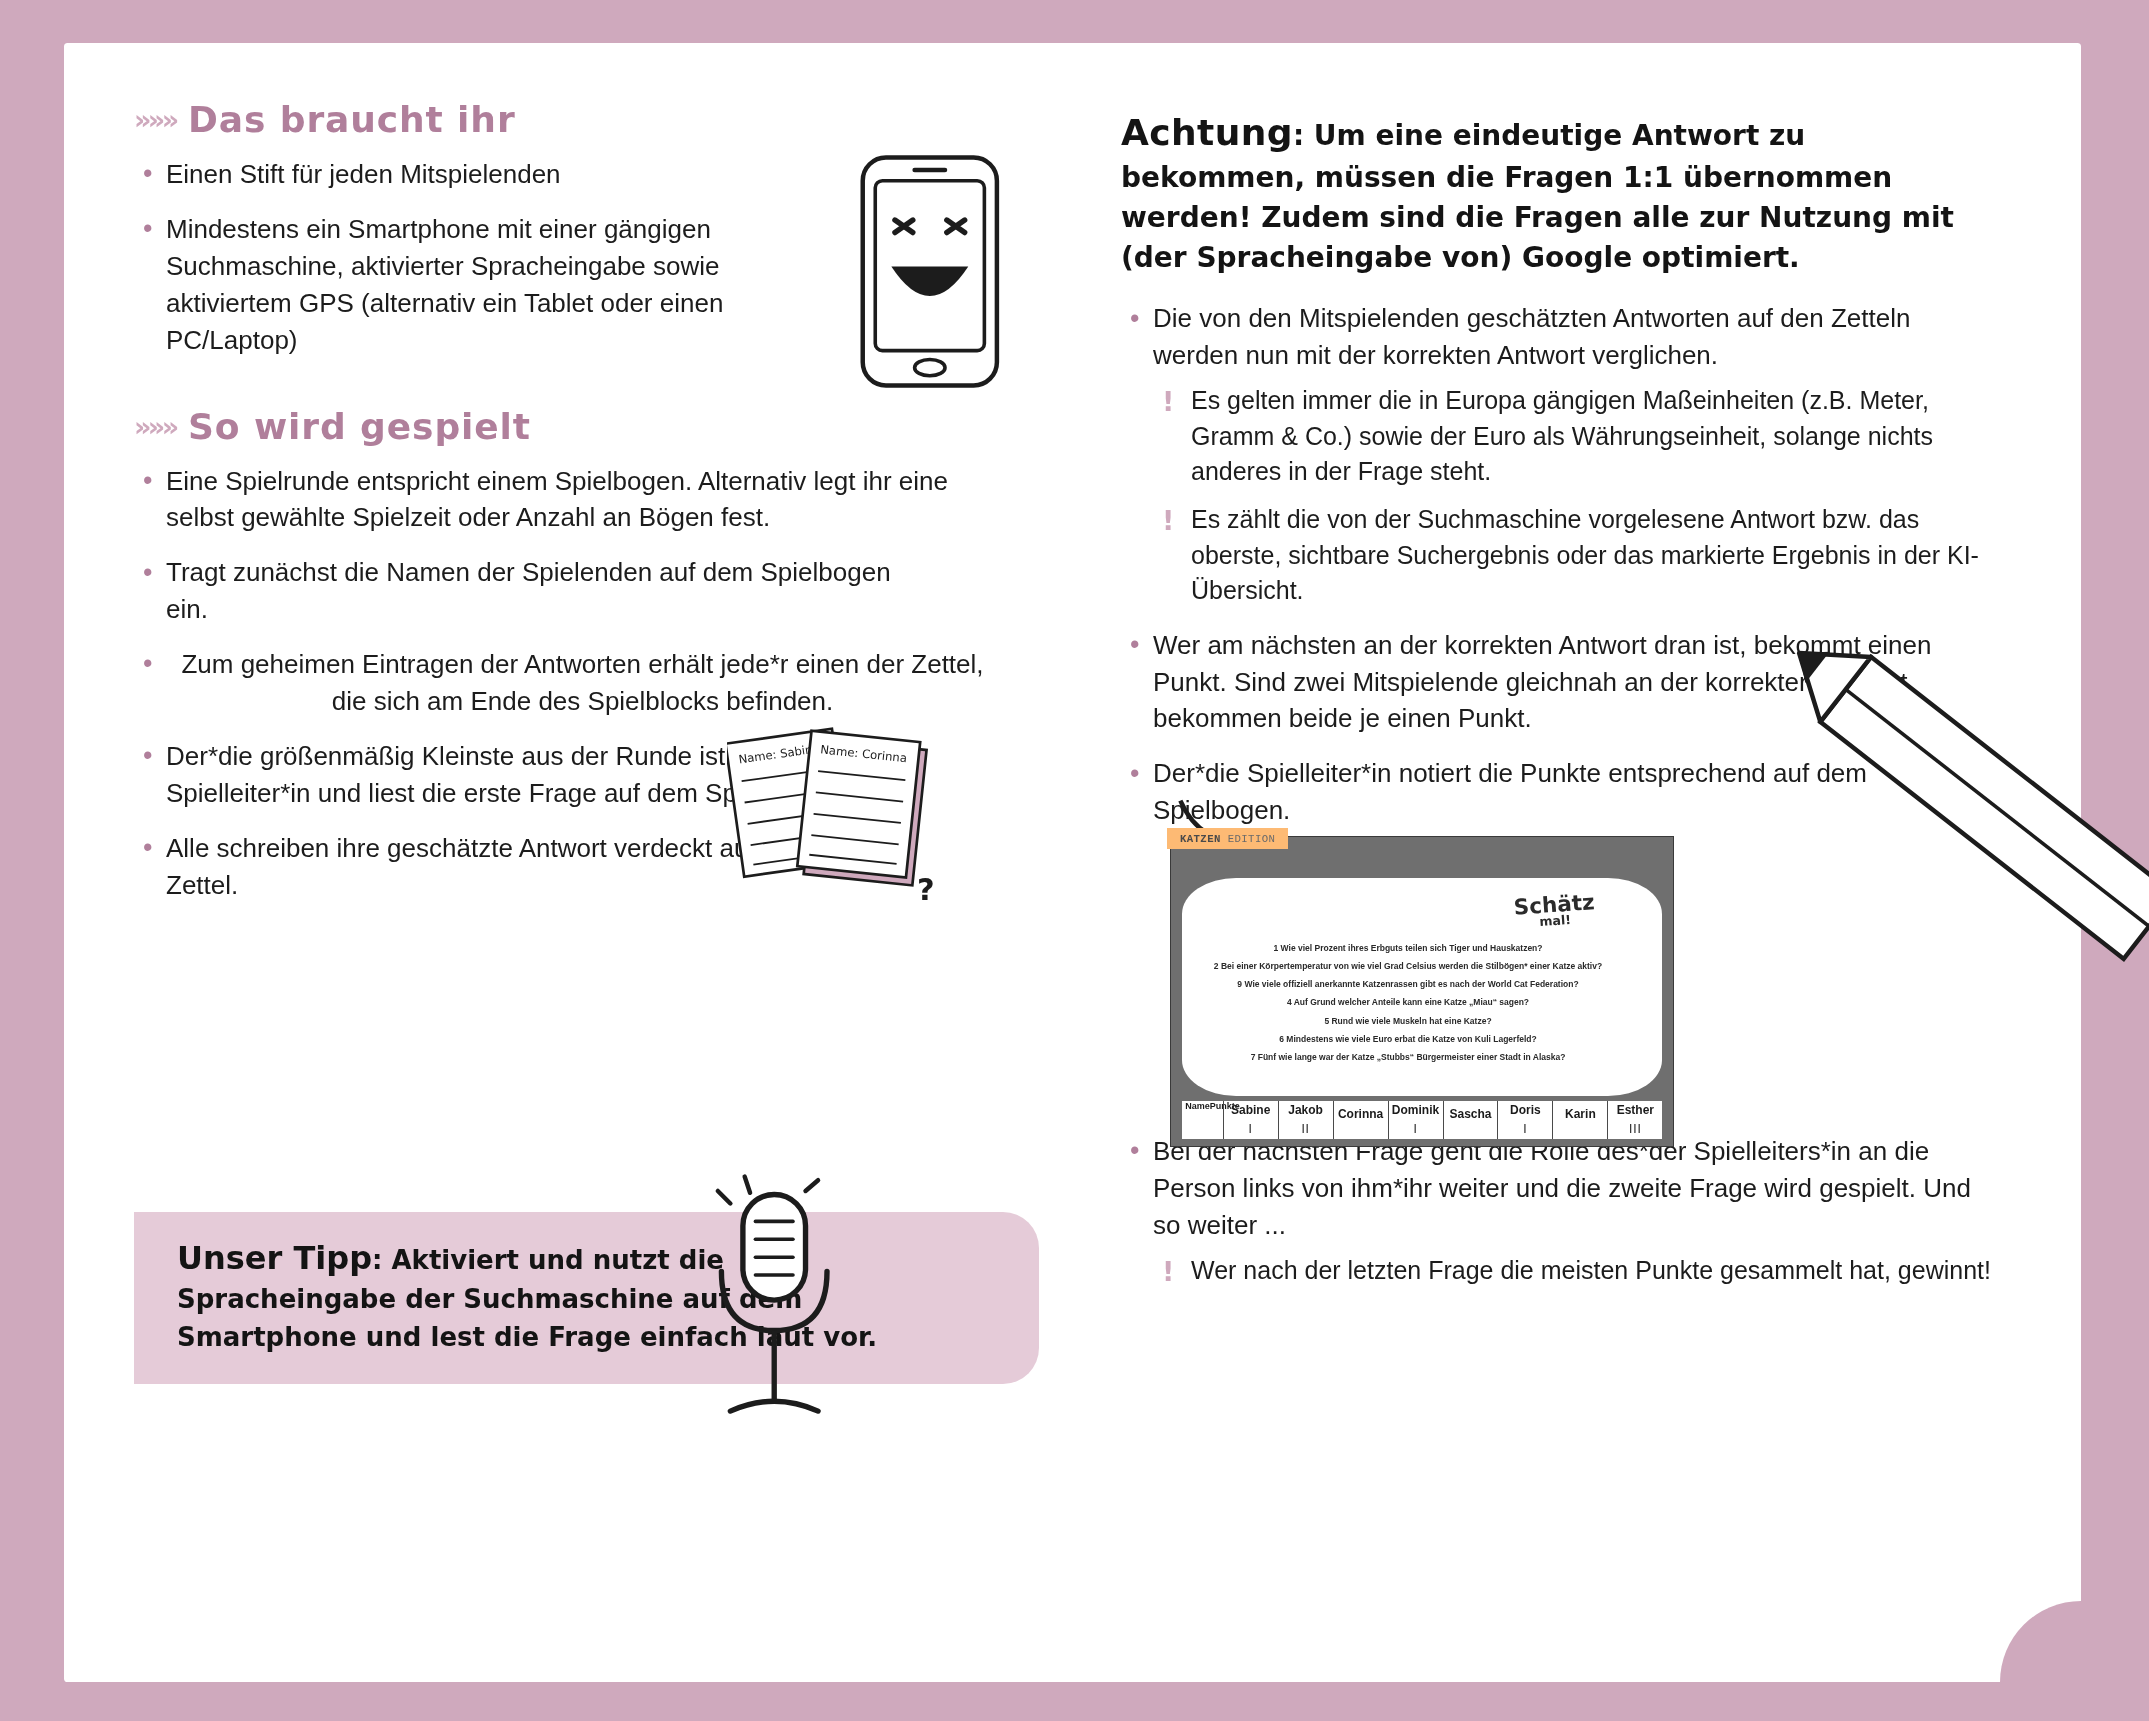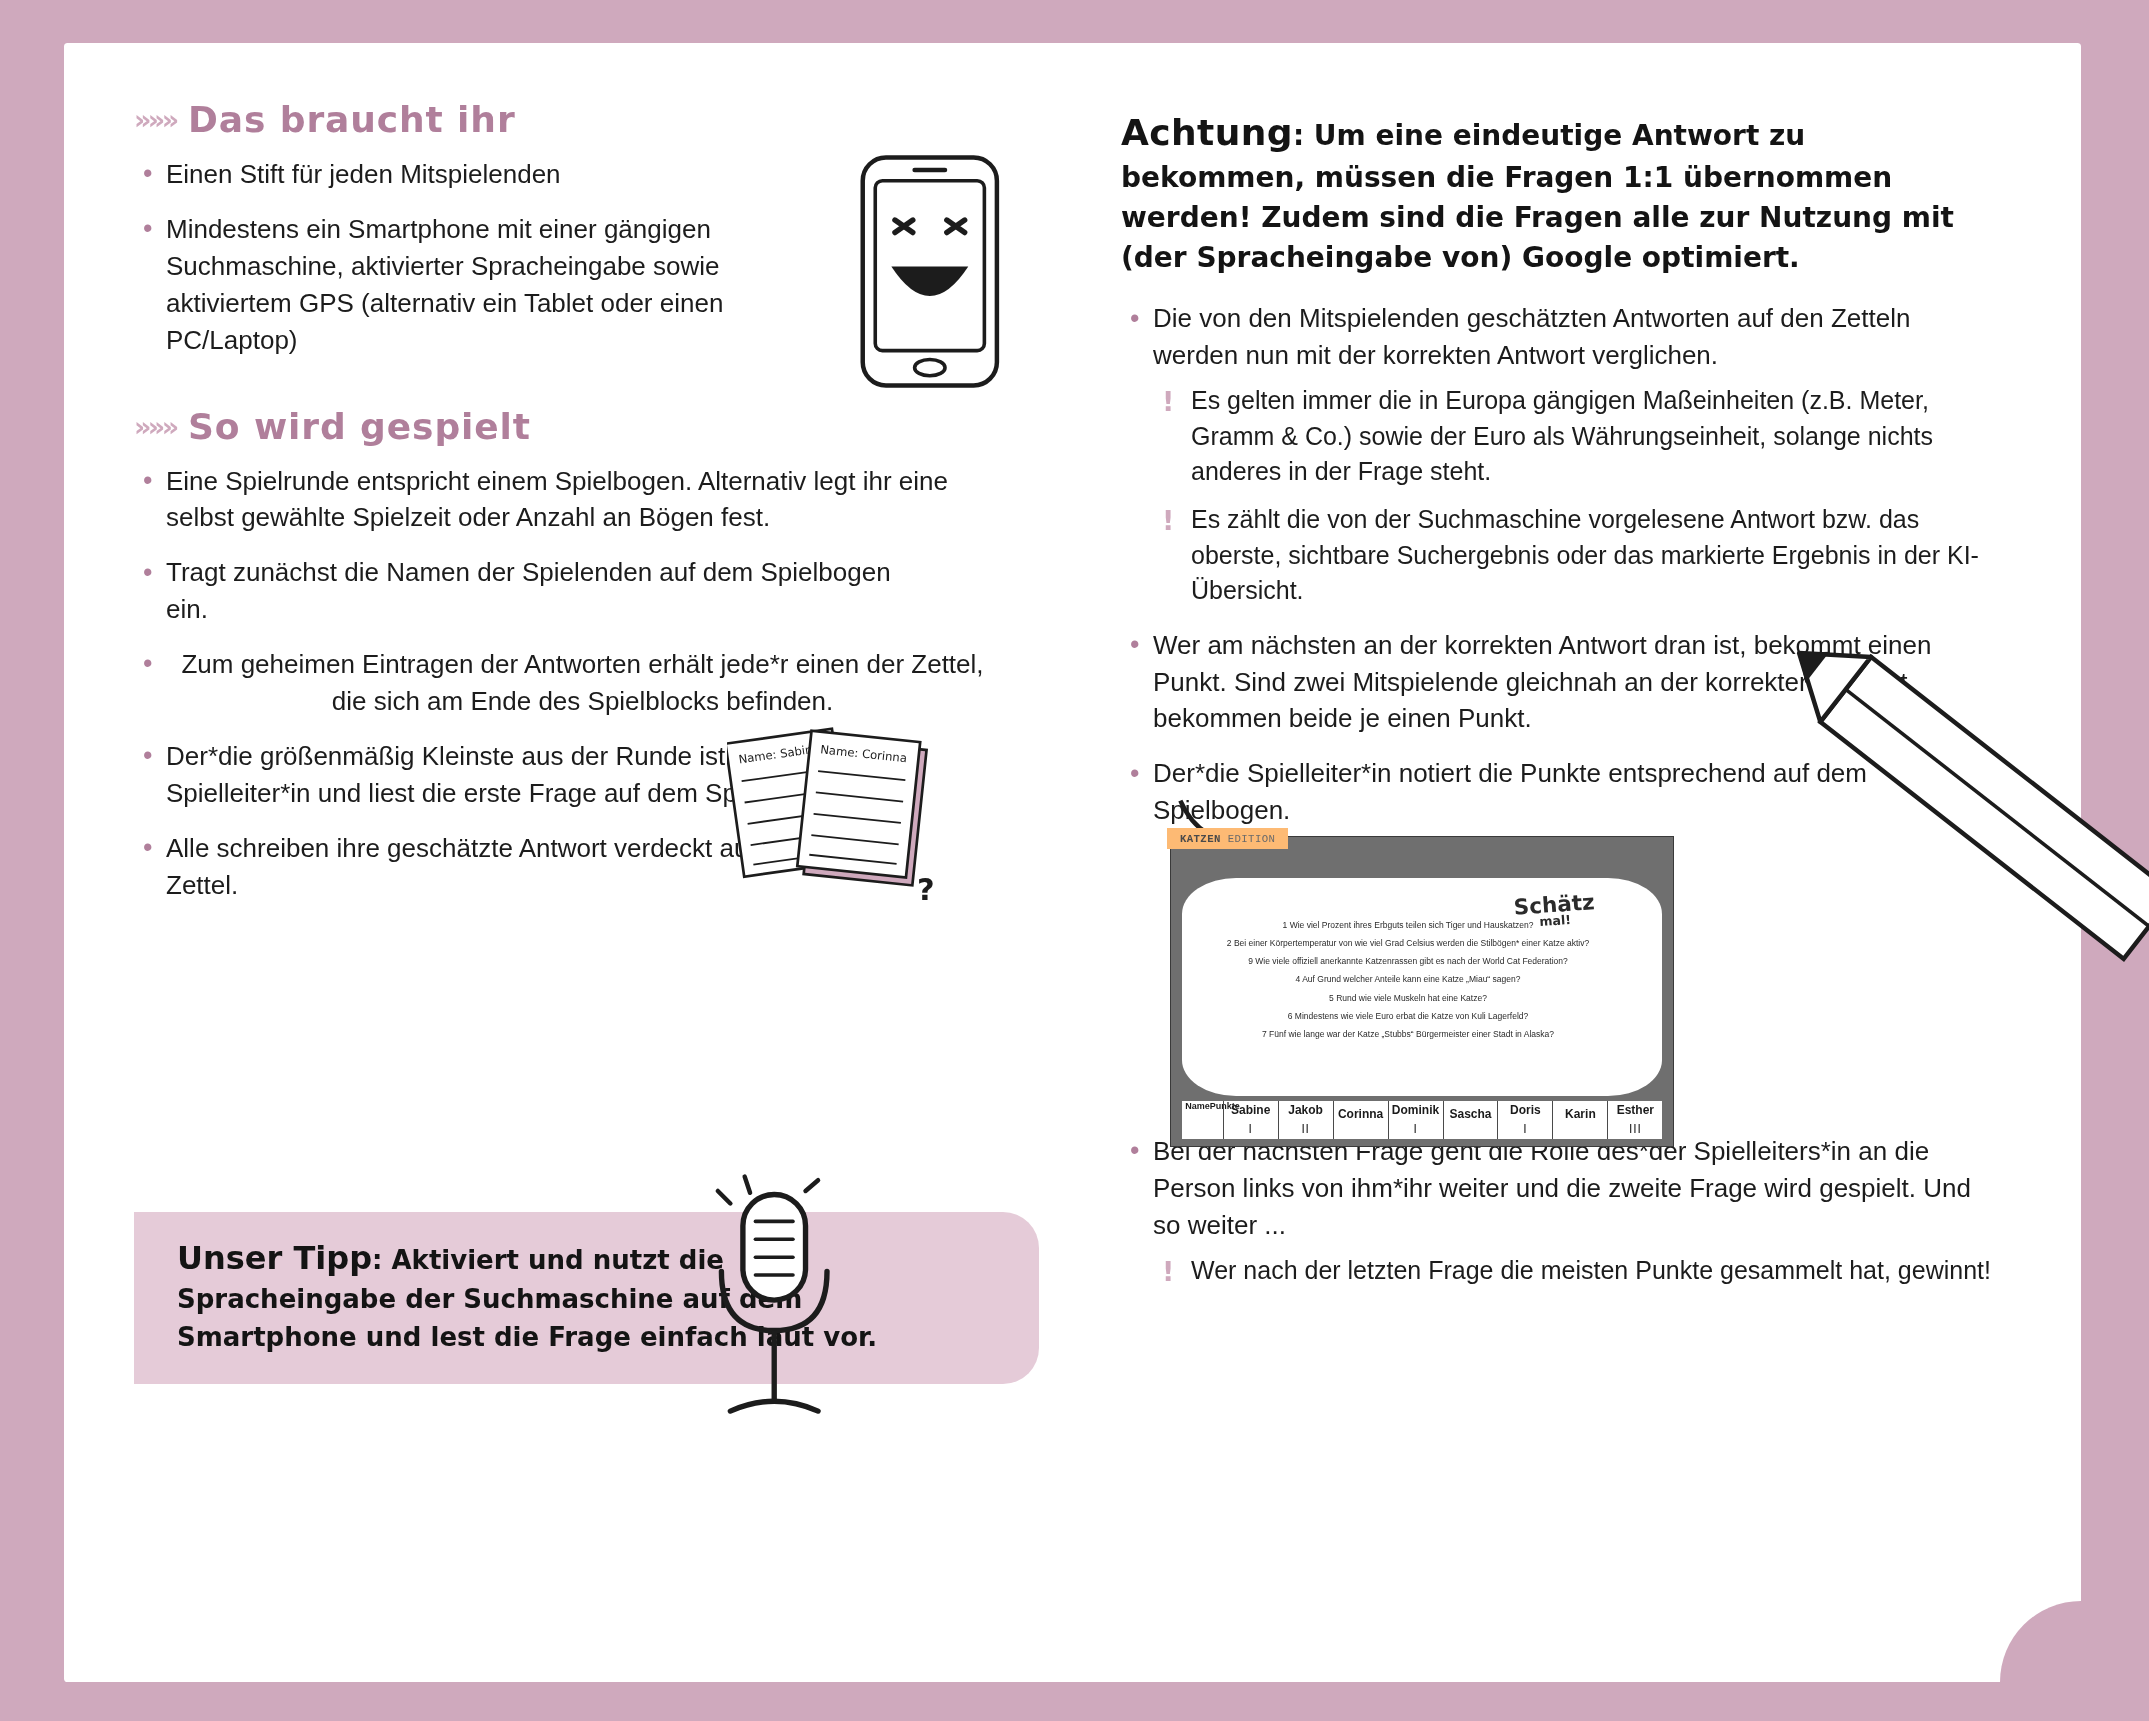--- a/index.html
+++ b/index.html
@@ -384,21 +384,21 @@
   <div class="bogen">
     <div class="bogen-badge">
       <span>KATZEN</span>
       <span class="ed">EDITION</span>
     </div>
     <div class="bogen-inner">
       <div class="bogen-logo">
         <span>Schätz</span>
         <span class="sub">mal!</span>
       </div>
-      <ul class="bogen-q" style="margin-top:41px;padding-left:4px;">
+      <ul class="bogen-q" style="margin-top:64px;padding-left:4px;font-weight:bold;">
         <li>1  Wie viel Prozent ihres Erbguts teilen sich Tiger und Hauskatzen?</li>
         <li>2  Bei einer Körpertemperatur von wie viel Grad Celsius werden die Stilbögen*  einer Katze aktiv?</li>
         <li>9  Wie viele offiziell anerkannte Katzenrassen gibt es nach der World Cat Federation?</li>
         <li>4  Auf Grund welcher Anteile kann eine Katze „Miau“ sagen?</li>
         <li>5  Rund wie viele Muskeln hat eine Katze?</li>
         <li>6  Mindestens wie viele Euro erbat die Katze von Kuli Lagerfeld?</li>
         <li>7  Fünf wie lange war der Katze „Stubbs“  Bürgermeister einer Stadt in Alaska?</li>
       </ul>
     </div>
     <div class="bogen-table">

